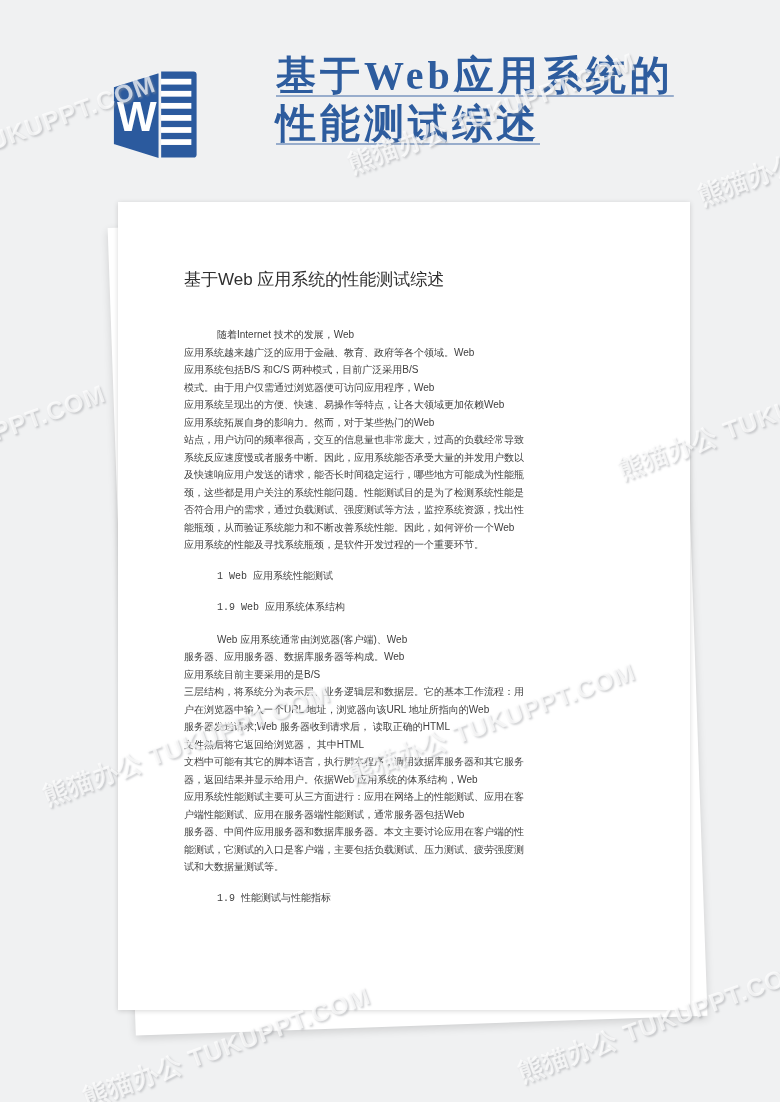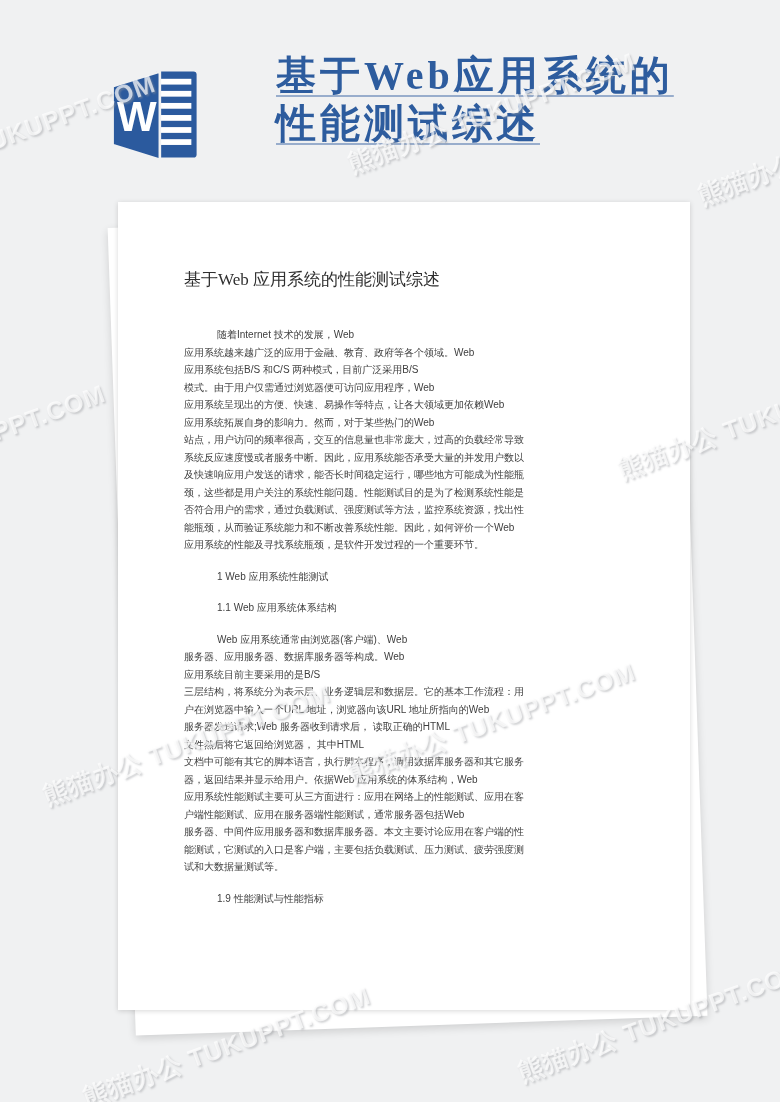--- a/index.html
+++ b/index.html
@@ -31,30 +31,30 @@
   }
   .page.front{
     box-shadow:0 1px 5px rgba(0,0,0,.16);
     box-sizing:border-box;
     padding:66px 46px 0 66px;
     overflow:hidden;
   }
   .doc-title{
     font-size:17px;line-height:24px;font-weight:normal;
     color:#2f2f2f;margin:0 0 34px 0;
-    font-family:Liberation Serif, serif;
+    font-family:Liberation Sans, sans-serif;
     white-space:pre-line;
   }
   .doc-body p, .doc-body h2{
     font-size:10px;line-height:17.5px;color:#3e3e3e;
     white-space:pre-line;text-indent:33px;
     font-weight:normal;
   }
   .doc-body p{margin:0 0 10px 0;}
-  .doc-body h2{margin:14px 0 14px 0;}
+  .doc-body h2{margin:14px 0 14px 0;font-family:Liberation Mono, monospace;}
   
   .wm-layer{position:absolute;left:0;top:0;width:780px;height:1102px;z-index:5;pointer-events:none;}
   .wm{
     position:absolute;white-space:nowrap;
     font-weight:bold;font-size:25px;letter-spacing:1px;
     color:rgba(255,255,255,.70);
     text-shadow:1px 2px 2px rgba(150,152,158,.45);
     transform:rotate(-20deg);
     font-family:"Liberation Sans",sans-serif;
   }
@@ -93,21 +93,21 @@
 应用系统呈现出的方便、快速、易操作等特点，让各大领域更加依赖Web
 应用系统拓展自身的影响力。然而，对于某些热门的Web
 站点，用户访问的频率很高，交互的信息量也非常庞大，过高的负载经常导致
 系统反应速度慢或者服务中断。因此，应用系统能否承受大量的并发用户数以
 及快速响应用户发送的请求，能否长时间稳定运行，哪些地方可能成为性能瓶
 颈，这些都是用户关注的系统性能问题。性能测试目的是为了检测系统性能是
 否符合用户的需求，通过负载测试、强度测试等方法，监控系统资源，找出性
 能瓶颈，从而验证系统能力和不断改善系统性能。因此，如何评价一个Web
 应用系统的性能及寻找系统瓶颈，是软件开发过程的一个重要环节。</p>
         <h2>1 Web 应用系统性能测试</h2>
-        <h2>1.1 Web 应用系统体系结构</h2>
+        <h2>1.9 Web 应用系统体系结构</h2>
         <p>Web 应用系统通常由浏览器(客户端)、Web
 服务器、应用服务器、数据库服务器等构成。Web
 应用系统目前主要采用的是B/S
 三层结构，将系统分为表示层、业务逻辑层和数据层。它的基本工作流程：用
 户在浏览器中输入一个URL 地址，浏览器向该URL 地址所指向的Web
 服务器发送请求;Web 服务器收到请求后， 读取正确的HTML
 文件然后将它返回给浏览器， 其中HTML
 文档中可能有其它的脚本语言，执行脚本程序，调用数据库服务器和其它服务
 器，返回结果并显示给用户。依据Web 应用系统的体系结构，Web
 应用系统性能测试主要可从三方面进行：应用在网络上的性能测试、应用在客

